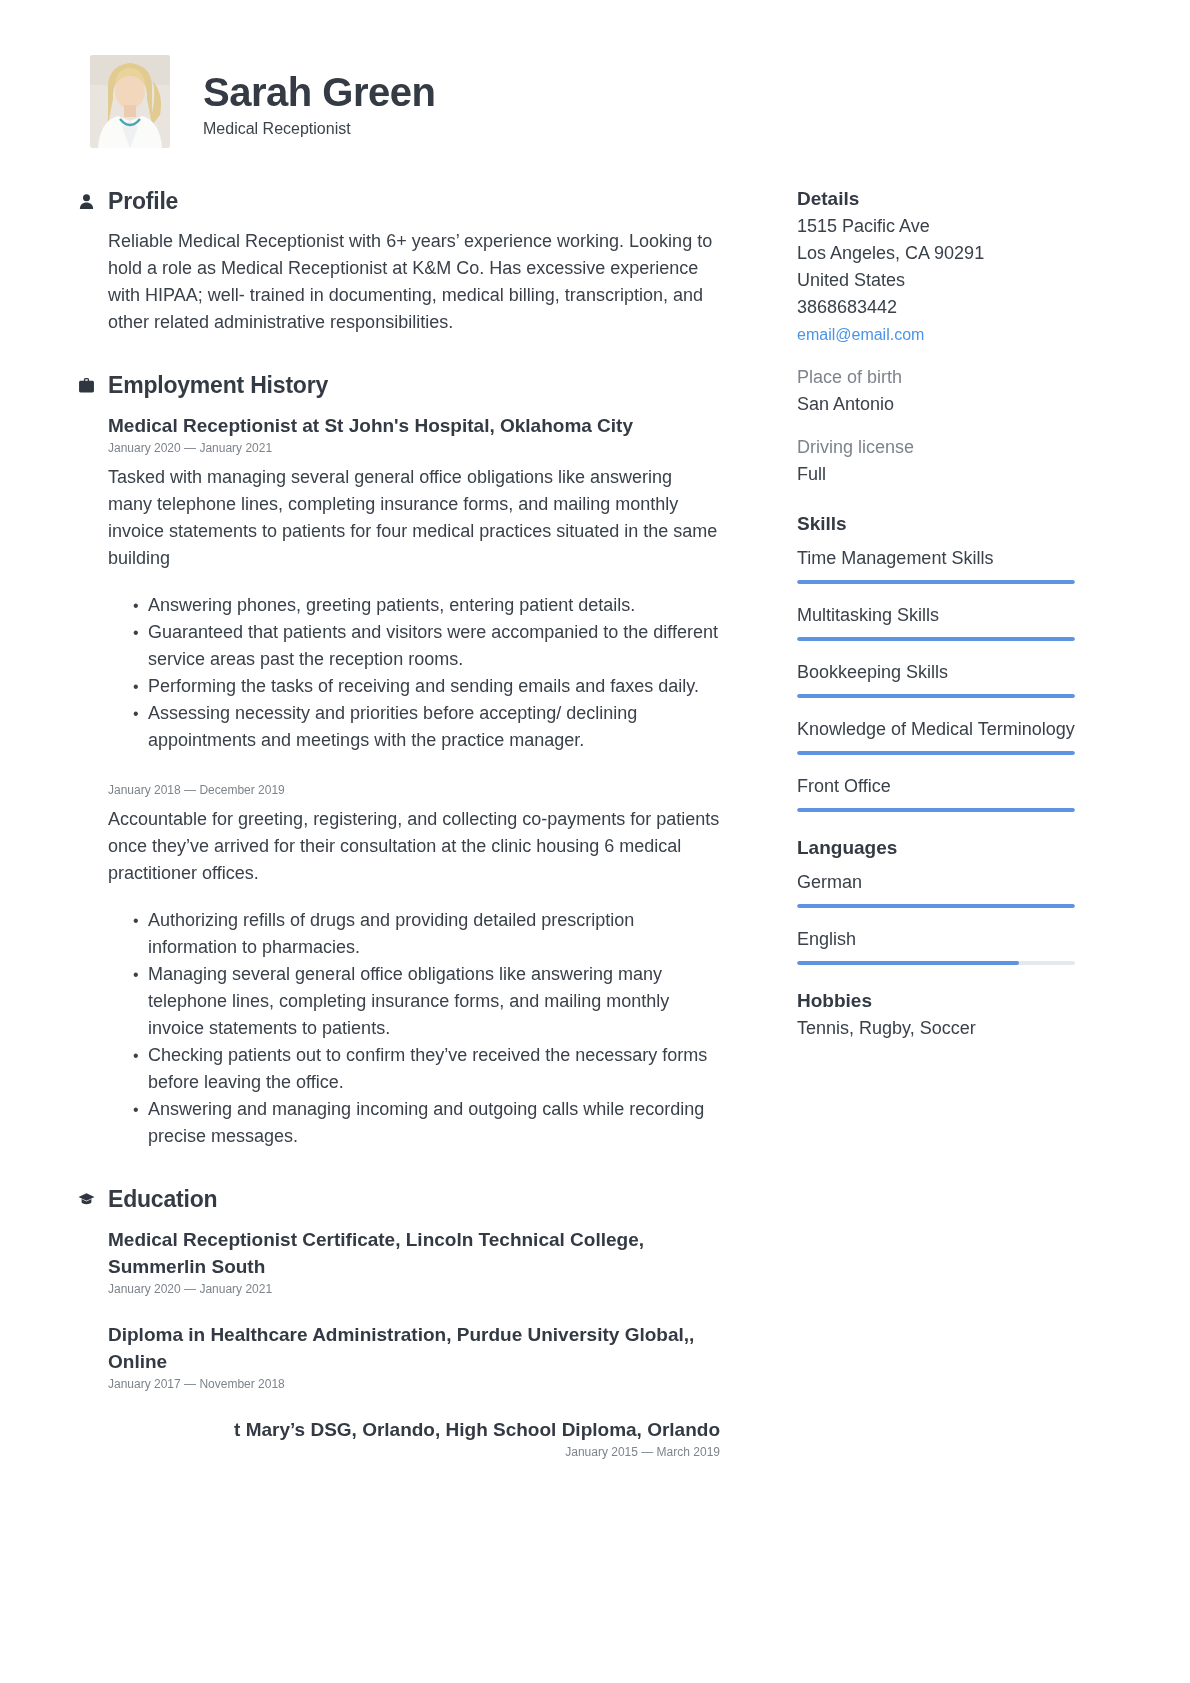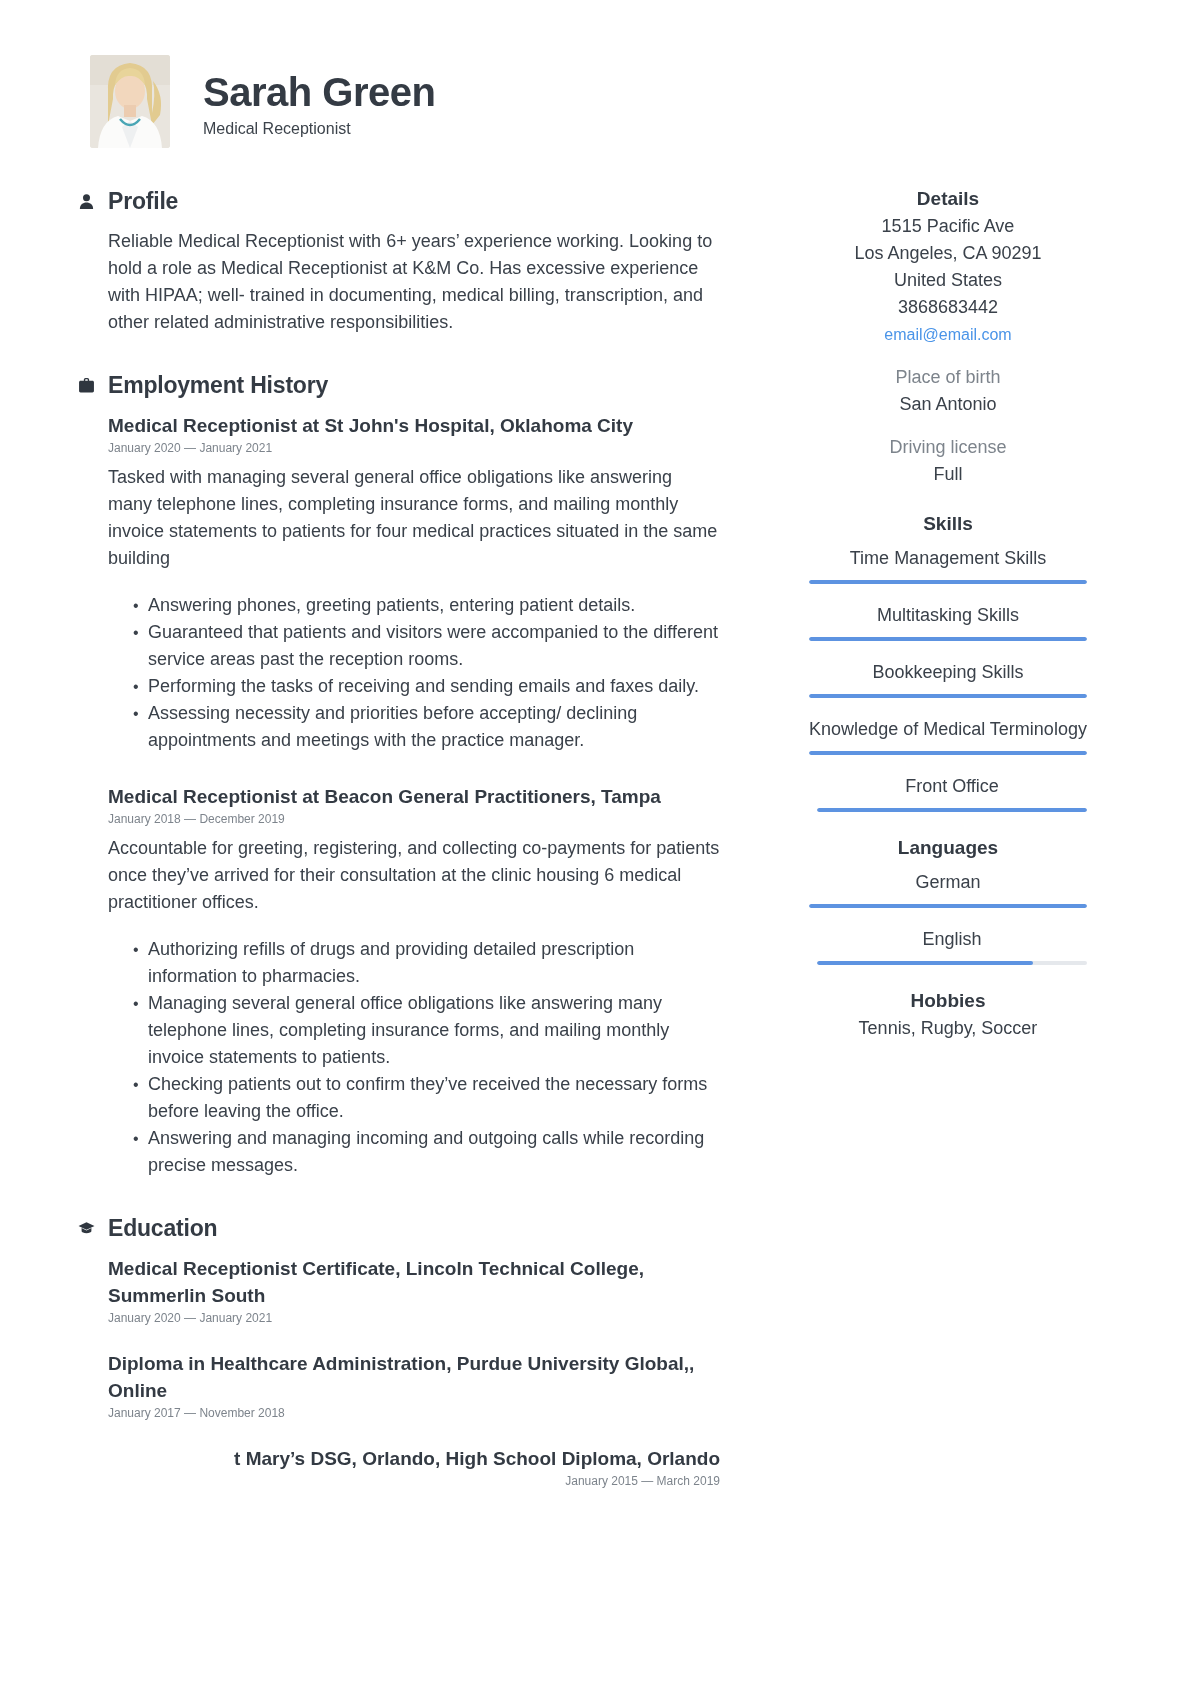--- a/index.html
+++ b/index.html
@@ -23,23 +23,23 @@
     border-radius: 3px; overflow: hidden; background: #e7e3dc;
   }
   .photo svg { display: block; }
   .name-block { margin-left: 33px; padding-top: 16px; }
   .name {
     font-size: 40px; font-weight: 700; letter-spacing: -0.5px;
     color: var(--text-dark, #343b44); line-height: 1.05;
   }
   .job-title { font-size: 16px; margin-top: 7px; color: #3c434b; }
   
-  .columns { display: flex; gap: 12px; }
+  .columns { display: flex; }
   .main-col { width: 642px; padding-left: 30px; }
-  .side-col { width: 278px; margin-left: 77px; text-align: center; }
+  .side-col { width: 278px; margin-left: 77px; }
   
   .section { margin-bottom: 36px; }
   .section-head {
     display: flex; align-items: center; gap: 13px;
     margin-left: -30px; margin-bottom: 13px;
   }
   .section-head .sec-icon { width: 17px; height: 17px; flex: 0 0 17px; color: #2f363f; }
   .section-head h2 { font-size: 23px; font-weight: 700; letter-spacing: -0.2px; }
   .body-text { font-size: 18px; line-height: 27px; color: #3a414a; }
   .italic { }
@@ -58,21 +58,21 @@
   }
   .edu-entry { margin-bottom: 25px; }
   .edu-entry:last-child { margin-bottom: 0; text-align: right; }
   
   .side-section { margin-bottom: 25px; }
   .side-h { font-size: 19px; font-weight: 700; margin-bottom: 3px; color: #333a43; }
   .side-line { font-size: 18px; line-height: 27px; color: #3a414a; }
   .side-link { font-size: 16px; line-height: 27px; color: var(--link-blue, #4a94e8); text-decoration: none; display: inline-block; }
   .side-label { font-size: 18px; line-height: 27px; color: #7d848c; margin-top: 16px; }
   .skill { margin-bottom: 18px; }
-  .skill:last-child { margin-bottom: 0; margin-left: 8px; }
+  .skill:last-child { margin-bottom: 0; }
   .skill-label { font-size: 18px; line-height: 26px; color: #3a414a; }
   .bar-track {
     margin-top: 9px; height: 4px; border-radius: 2px;
     background: var(--bar-track, #e5e8ec); overflow: hidden;
   }
   .bar-fill { height: 4px; border-radius: 2px; background: var(--accent-blue, #5d93e1); width: 0%; }
   .skills-list { margin-top: 10px; }
 </style>
 </head>
 <body>
@@ -138,21 +138,20 @@
           <p class="body-text italic entry-summary">Tasked with managing several general office obligations like answering many telephone lines, completing insurance forms, and mailing monthly invoice statements to patients for four medical practices situated in the same building</p>
           <ul class="bullets">
             <li>Answering phones, greeting patients, entering patient details.</li>
             <li>Guaranteed that patients and visitors were accompanied to the different service areas past the reception rooms.</li>
             <li>Performing the tasks of receiving and sending emails and faxes daily.</li>
             <li>Assessing necessity and priorities before accepting/ declining appointments and meetings with the practice manager.</li>
           </ul>
         </div>
 
         <div class="entry">
-          <div class="entry-title">Medical Receptionist at Beacon General Practitioners, Tampa</div>
           <div class="entry-dates">January 2018 — December 2019</div>
           <p class="body-text italic entry-summary">Accountable for greeting, registering, and collecting co-payments for patients once they’ve arrived for their consultation at the clinic housing 6 medical practitioner offices.</p>
           <ul class="bullets">
             <li>Authorizing refills of drugs and providing detailed prescription information to pharmacies.</li>
             <li>Managing several general office obligations like answering many telephone lines, completing insurance forms, and mailing monthly invoice statements to patients.</li>
             <li>Checking patients out to confirm they’ve received the necessary forms before leaving the office.</li>
             <li>Answering and managing incoming and outgoing calls while recording precise messages.</li>
           </ul>
         </div>
       </div>

